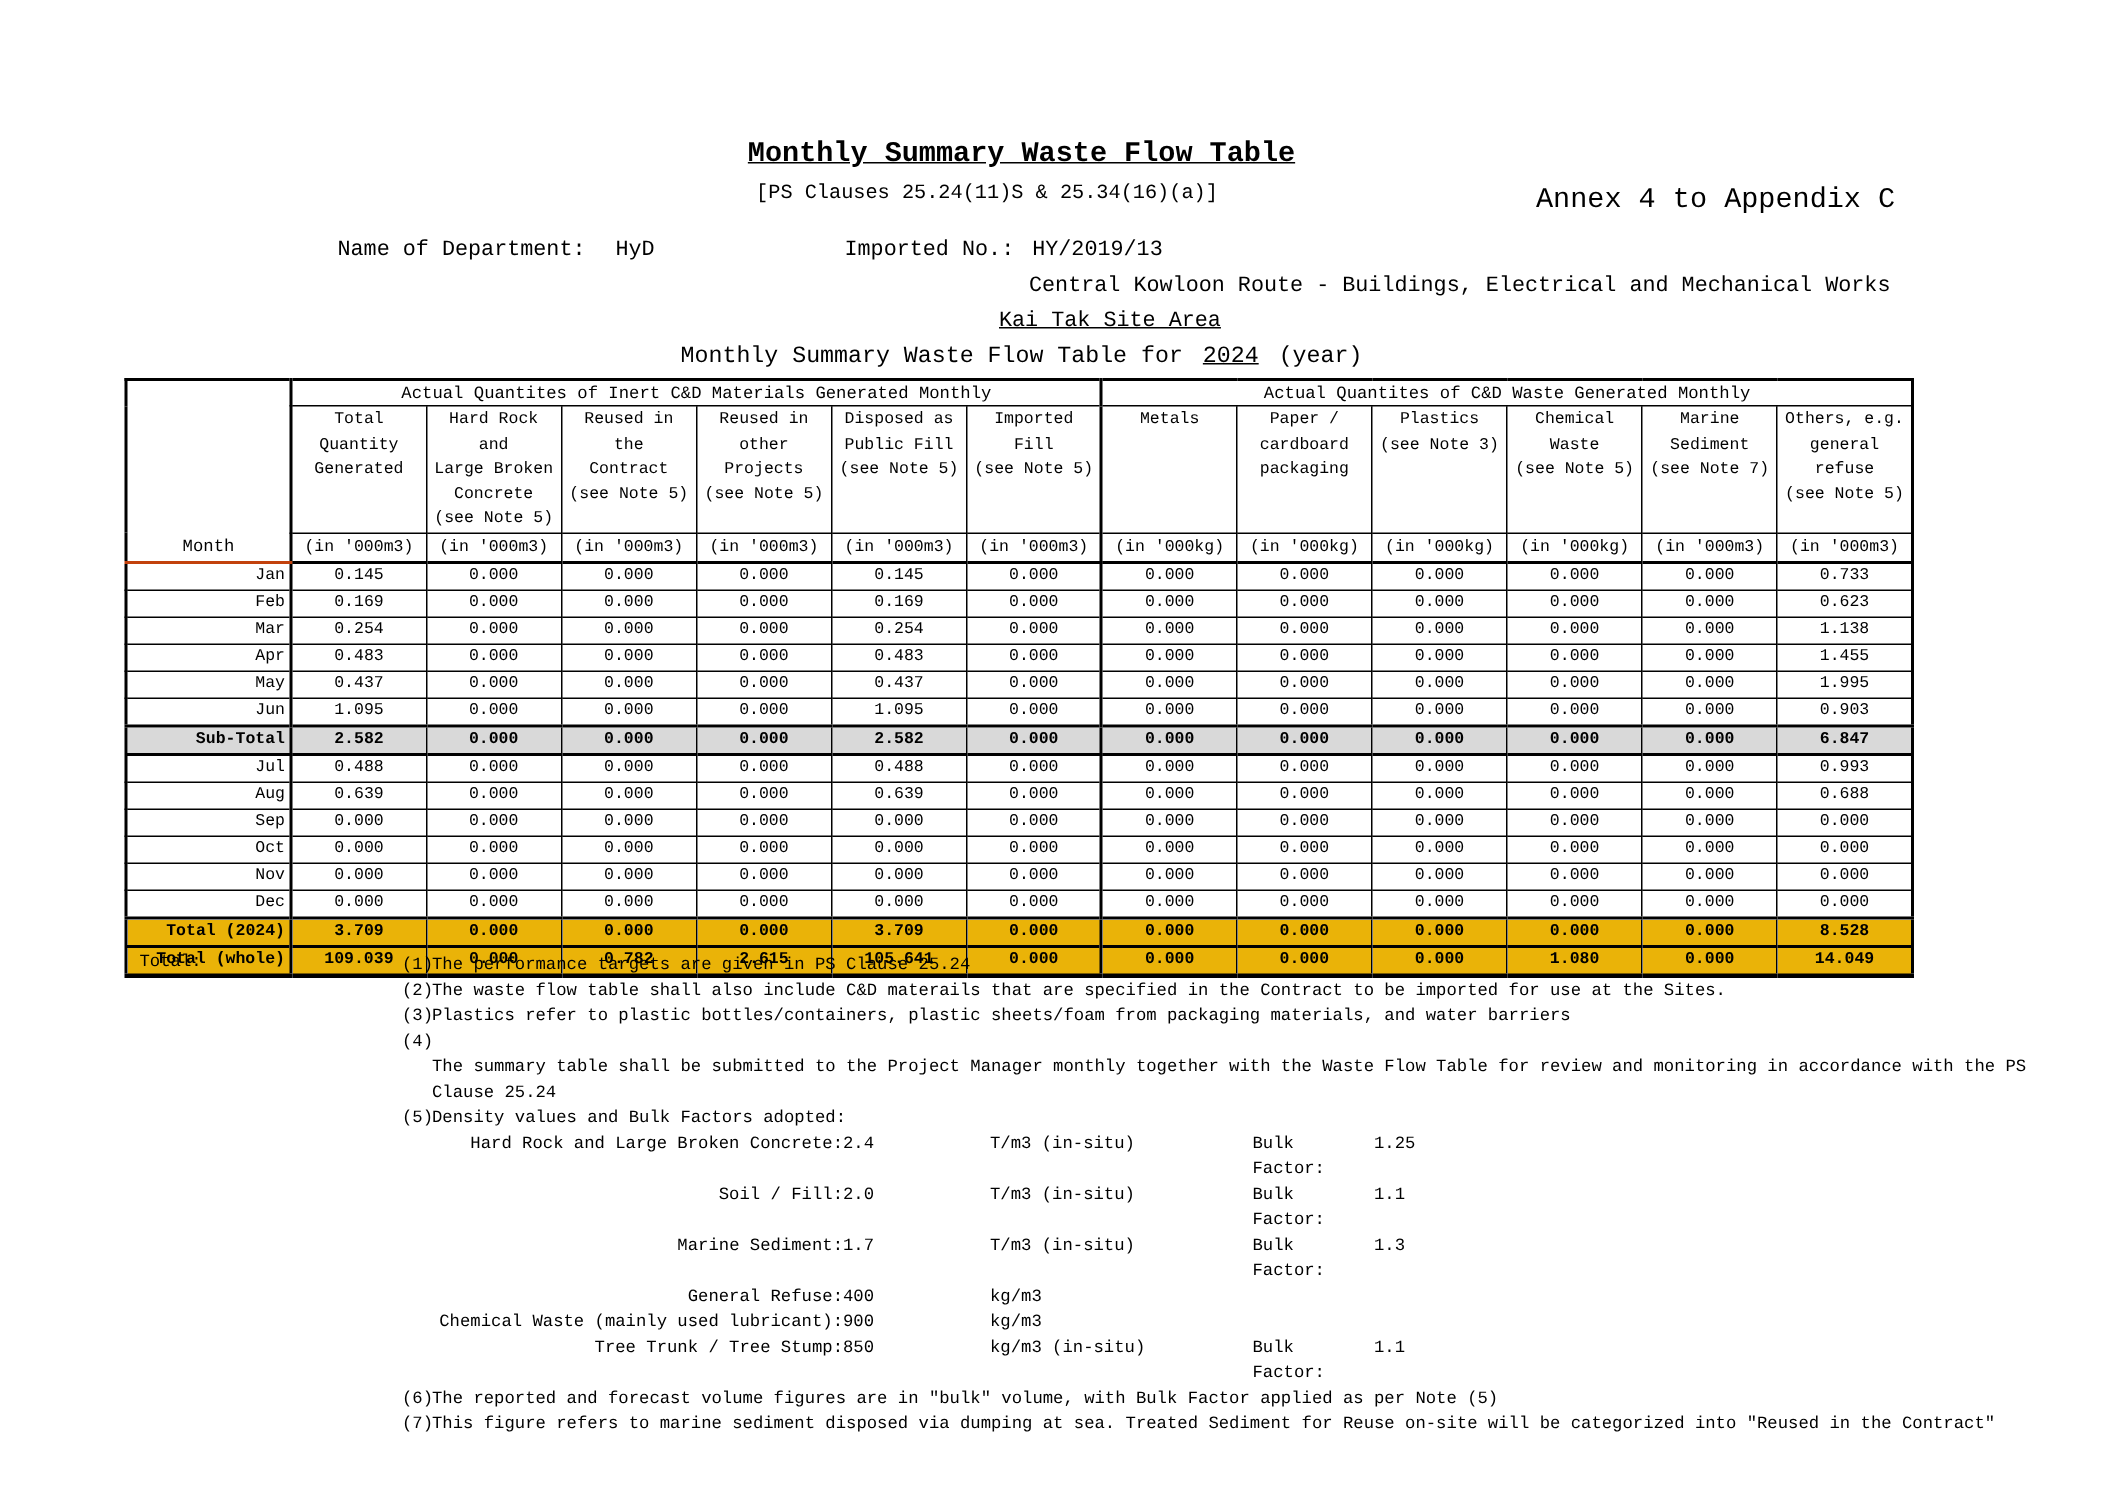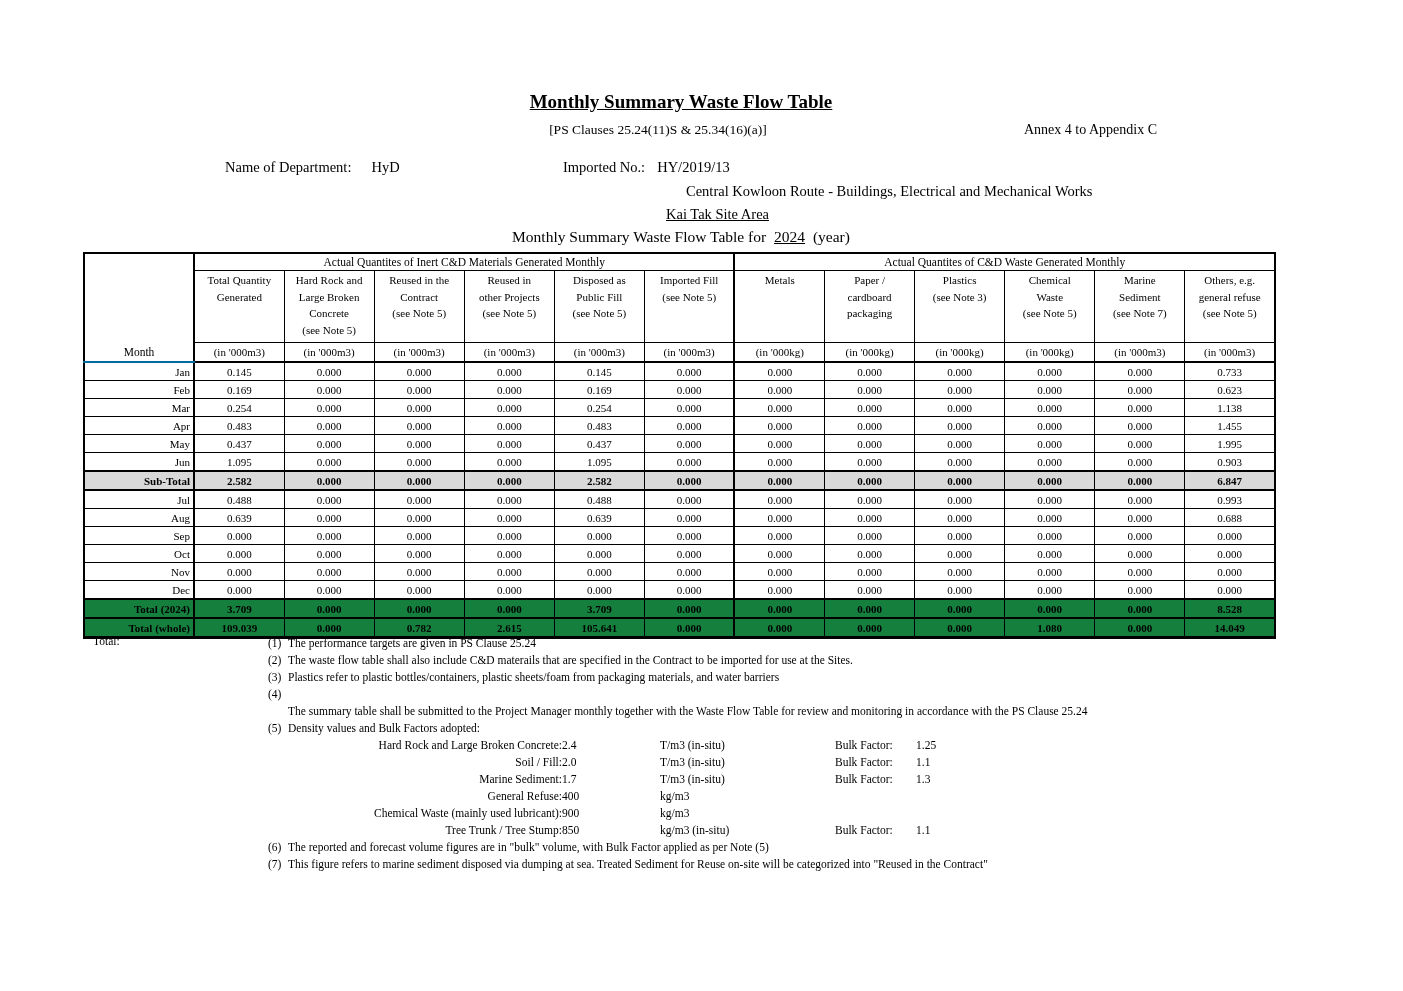--- a/index.html
+++ b/index.html
@@ -1,26 +1,26 @@
 <!DOCTYPE html>
 <html><head>
 <meta charset="utf-8">
 <style>
   html,body { margin:0; padding:0; background:#fff; }
   .sheet {
     position:relative; width:1403px; height:991px; background:#ffffff;
-    font-family:Liberation Serif, serif; color:#000; overflow:hidden;
+    font-family:Liberation Mono, monospace; color:#000; overflow:hidden;
   }
   .u { text-decoration:underline; }
 
   
   .title   { position:absolute; top:91px;  left:0; width:1362px; text-align:center;
              font-size:19px; font-weight:bold; }
   .clause  { position:absolute; top:122px; left:0; width:1316px; text-align:center; font-size:13.5px; }
-  .annex   { position:absolute; top:122px; left:1024px; font-size:14px; }
+  .annex   { position:absolute; top:122px; left:1024px; font-size:19px; }
   .dept    { position:absolute; top:159px; left:225px; font-size:14.5px; }
   .dept .val { margin-left:20px; }
   .contract{ position:absolute; top:159px; left:563px; font-size:14.5px; }
   .contract .val { margin-left:12px; }
   .cdesc   { position:absolute; top:183px; left:666px; font-size:14.5px;margin-left:20px; }
   .site    { position:absolute; top:206px; left:666px; font-size:14.5px; text-decoration:underline; }
   .subtitle{ position:absolute; top:228px; left:0; width:1362px; text-align:center; font-size:15.5px; }
   .subtitle .yr { text-decoration:underline; margin:0 4px; }
 
   
@@ -28,27 +28,27 @@
     position:absolute; top:252px; left:83px; width:1193px;
     border-collapse:collapse; table-layout:fixed; font-size:11px;
     border:2px solid #000;
   }
   .wft th, .wft td { border:1px solid #000; padding:0 2px; overflow:hidden; }
   .wft tr.groups th { height:16px; font-weight:normal; font-size:11.5px; text-align:center; }
   .wft tr.heads  th { height:70px; font-weight:normal; vertical-align:top; text-align:center;
                       white-space:pre-line; line-height:16.5px; padding-top:1px; }
   .wft tr.units  td { height:18px; text-align:center; border-bottom:2px solid #000; }
   .wft .month-head  { vertical-align:bottom; text-align:center; padding-bottom:3px;
-                      border-right:2px solid #000; border-bottom:2px solid #0369a1; font-weight:normal; }
+                      border-right:2px solid #000; border-bottom:2px solid #c2410c; font-weight:normal; }
   .wft .gdiv        { border-right:2px solid #000; }
   .wft tbody td     { height:17px; text-align:center; }
   .wft tbody .lbl   { text-align:right; padding-right:3px; border-right:2px solid #000; }
   .wft tr.subtotal td { background:#d9d9d9; font-weight:bold;
                         border-top:2px solid #000; border-bottom:2px solid #000; }
-  .wft tr.total td    { background:#15803d; font-weight:bold; border-top:2px solid #000; }
+  .wft tr.total td    { background:#eab308; font-weight:bold; border-top:2px solid #000; }
   .wft tbody tr:last-child td { border-bottom:3px solid #000; }
 
   
   .note-label { position:absolute; top:635px; left:93px;  font-size:11.5px; }
   .notes      { position:absolute; top:635px; left:268px; width:1120px; font-size:11.5px; }
   .nline { display:grid; grid-template-columns:20px auto; min-height:17px; line-height:17px; }
   .drow  { display:grid; grid-template-columns:294px 90px 178px 82px auto; line-height:17px; }
   .drow .dl  { text-align:right; }
   .drow .dv  { text-align:left; }
   .drow .du  { padding-left:8px; }

